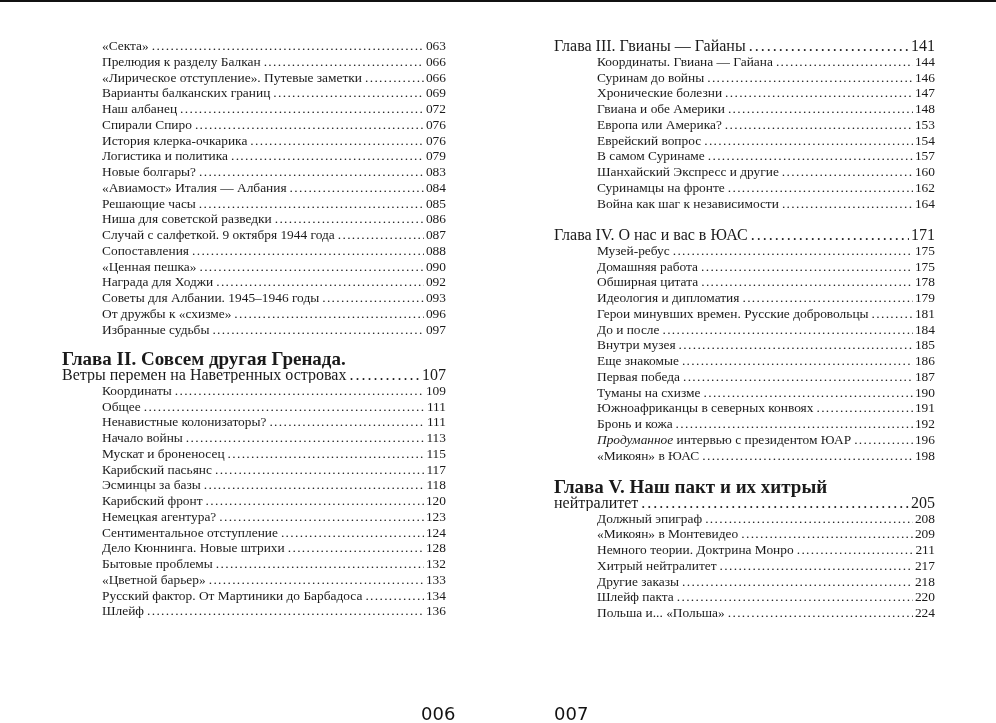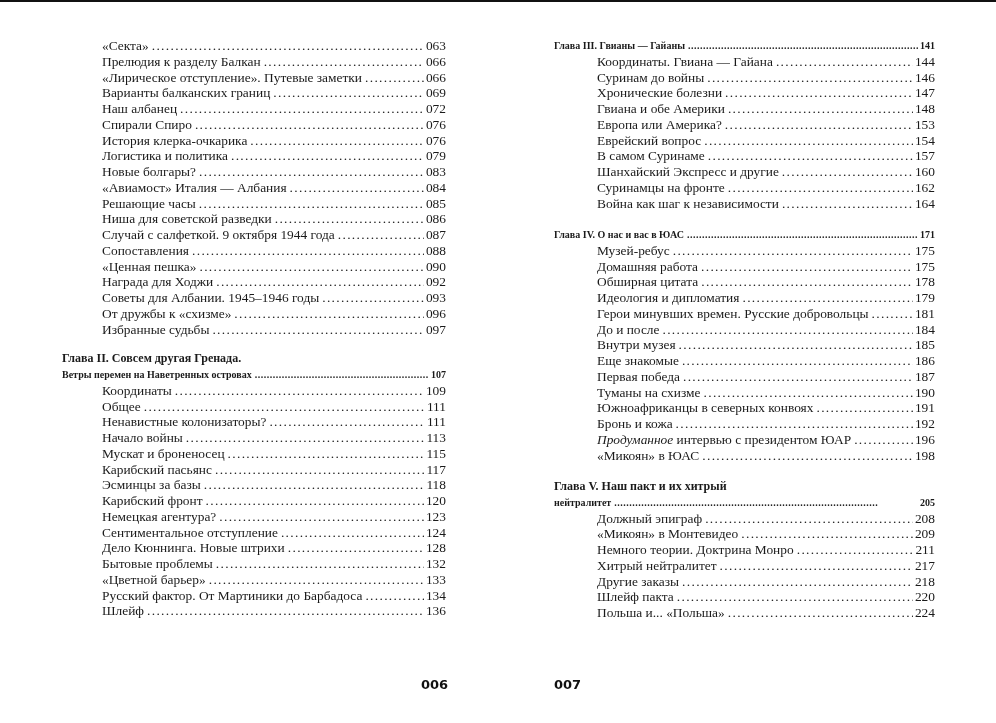--- a/index.html
+++ b/index.html
@@ -19,28 +19,28 @@
   .page.right .toc-line.entry { padding-left: 43px; justify-content: space-between; }
   .toc-line .title { flex: 0 0 auto; }
   .toc-line .dots {
     flex: 1 1 auto; overflow: hidden; margin: 0 2px 0 3px; letter-spacing: 2.2px; color: #222;
   }
   .toc-line .dots::before {
     content: ". . . . . . . . . . . . . . . . . . . . . . . . . . . . . . . . . . . . . . . . . . . . . . . . . . . . . . . . . . . . . . . . . . . . . . . . . . . . . . . . . . . . . . . .";
     letter-spacing: -1px;
   }
   .toc-line .pg { flex: 0 0 auto; }
-  .toc-line.chapter { font-weight: bold; font-size: 10px; }
-  .chapter-only { font-weight: bold; font-size: 12px; height: 15.75px; line-height: 15.75px; white-space: nowrap; }
+  .toc-line.chapter { font-weight: normal; font-size: 16px; }
+  .chapter-only { font-weight: bold; font-size: 19px; height: 15.75px; line-height: 15.75px; white-space: nowrap; }
   .gap { height: 15.75px; }
   .gap.small { height: 14px; }
   em.it { }
   .folio {
-    position: absolute; top: 677px; font-family: "DejaVu Sans", sans-serif; font-weight: bold;
-    font-size: 13px; color: #111;
+    position: absolute; top: 703px; font-family: "DejaVu Sans", sans-serif; font-weight: normal;
+    font-size: 18px; color: #111;
   }
   .folio.left { left: 421px; }
   .folio.right { left: 554px; }
 </style>
 </head>
 <body>
 
 <div class="top-rule"></div>
 
 <div class="page left">

